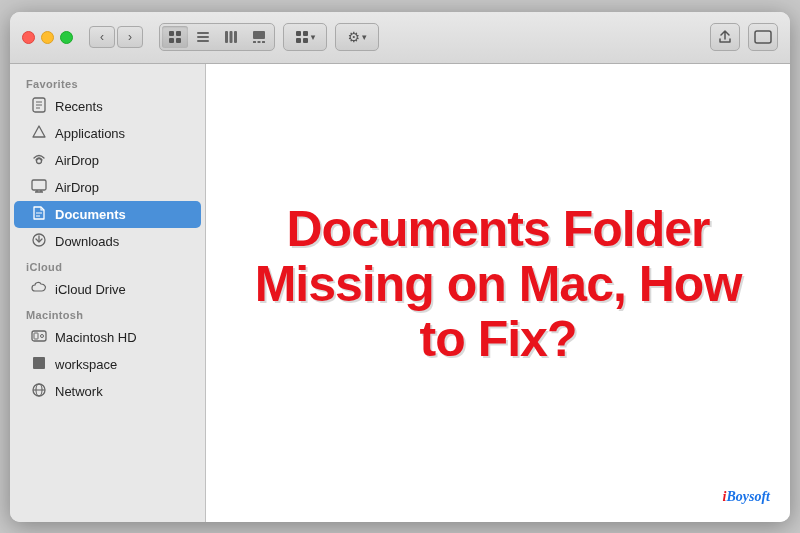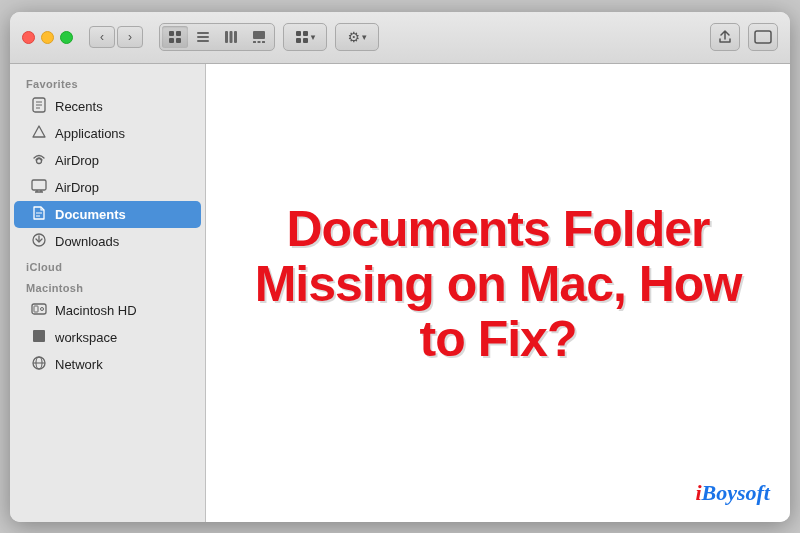--- a/index.html
+++ b/index.html
@@ -373,20 +373,28 @@
             <circle cx="8" cy="8" r="6" stroke="#666" stroke-width="1.3" fill="none"></circle>
             <line x1="8" y1="4" x2="8" y2="9" stroke="#666" stroke-width="1.3" stroke-linecap="round"></line>
             <polyline points="5,7 8,10 11,7" stroke="#666" stroke-width="1.3" fill="none" stroke-linejoin="round" stroke-linecap="round"></polyline>
           </svg>
         </span>
         <span class="item-label">Downloads</span>
       </div>
 
       <div class="sidebar-section-label">iCloud</div>
 
+      <div class="sidebar-item">
+        <span class="item-icon">
+          <svg width="16" height="16" viewBox="0 0 16 16" fill="none">
+            <path d="M4 11 Q1 11 1 8 Q1 5 4 5 Q4 3 6.5 2.5 Q9 2 10 4 Q13 4 14 6 Q15 7 14 9 Q13 11 11 11 Z" stroke="#666" stroke-width="1.2" fill="none"></path>
+          </svg>
+        </span>
+        <span class="item-label">iCloud Drive</span>
+      </div>
 
       <div class="sidebar-section-label">Macintosh</div>
 
       <div class="sidebar-item">
         <span class="item-icon">
           <svg width="16" height="16" viewBox="0 0 16 16" fill="none">
             <rect x="1" y="3" width="14" height="10" rx="2" stroke="#666" stroke-width="1.3" fill="none"></rect>
             <rect x="3" y="5" width="4" height="6" rx="0.5" stroke="#666" stroke-width="1" fill="none"></rect>
             <circle cx="11" cy="8" r="1.5" stroke="#666" stroke-width="1" fill="none"></circle>
           </svg>
@@ -414,16 +422,16 @@
         <span class="item-label">Network</span>
       </div>
 
     </div>
 
     <div class="content-area">
       <div class="overlay-text">
         <h1>Documents Folder Missing on Mac, How to Fix?</h1>
       </div>
 
-      <div class="iboysoft-logo"><span style="color:#1a73e8;font-style:italic;font-size:22px;font-weight:700;font-family:Georgia,serif;text-align:center;"><span style="color:#e8131c;">i</span>Boysoft</span></div>
+      <div class="iboysoft-logo"><span style="color:#1a73e8;font-style:italic;font-size:14px;font-weight:700;font-family:Georgia,serif;text-align:center;"><span style="color:#e8131c;">i</span>Boysoft</span></div>
     </div>
   </div>
 </div>
 
 </body></html>

